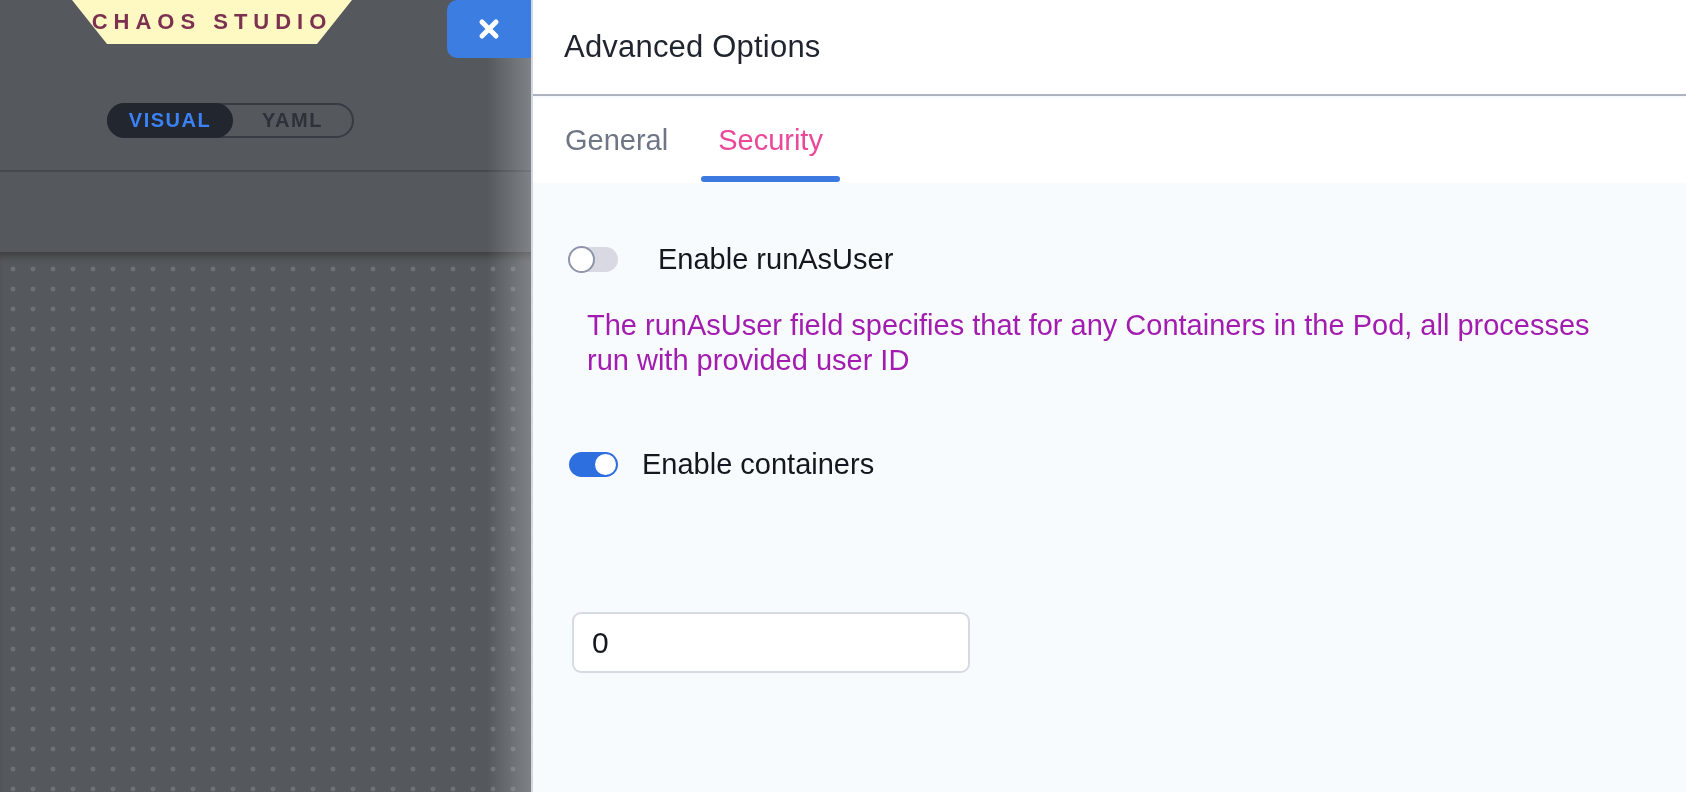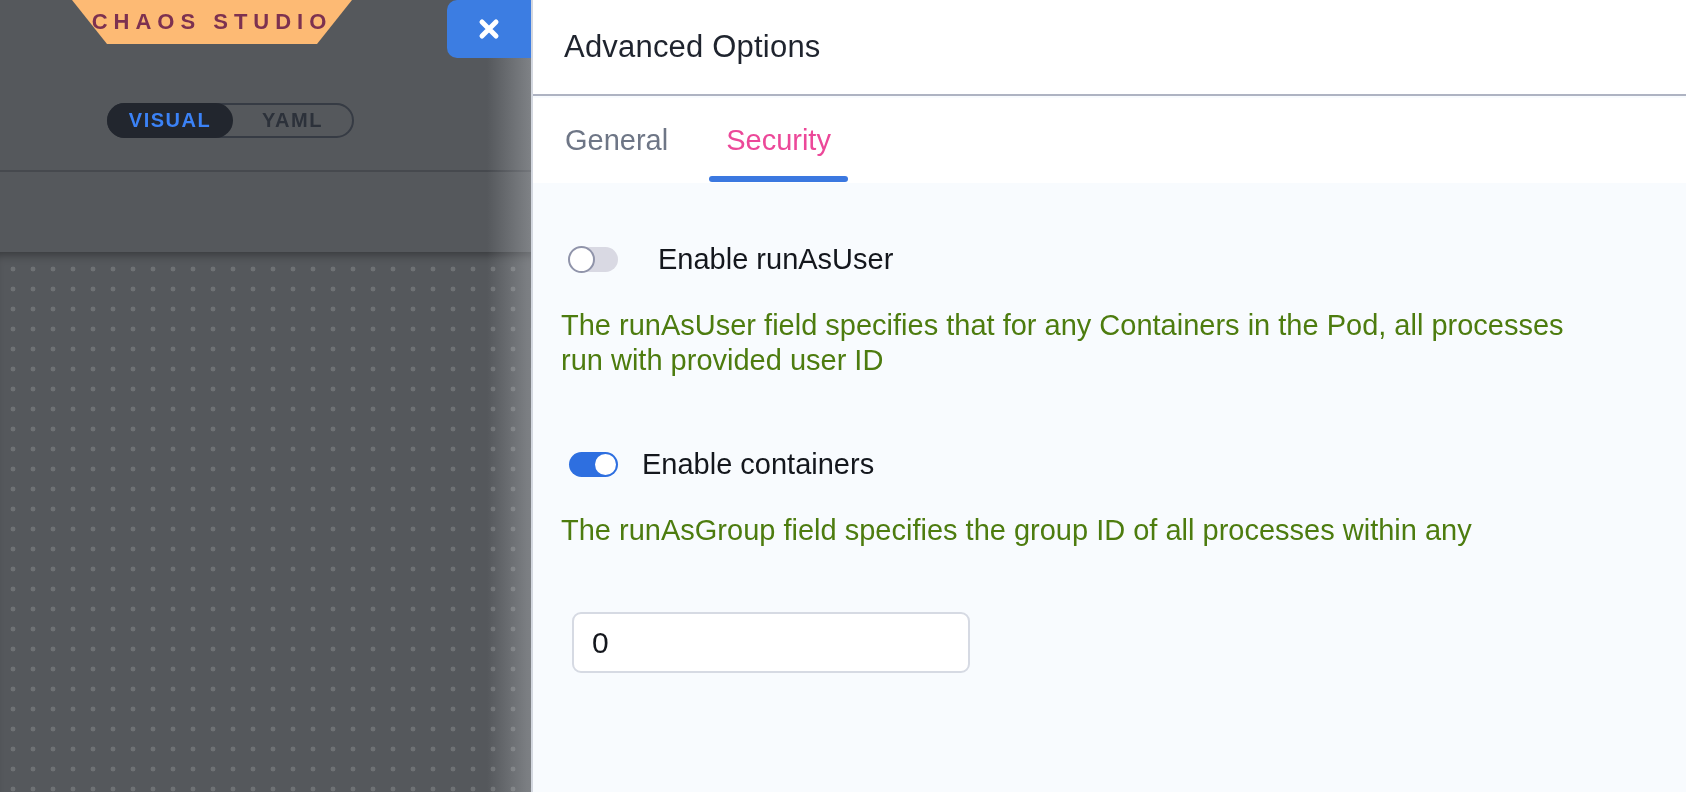--- a/index.html
+++ b/index.html
@@ -3,21 +3,21 @@
 <meta charset="utf-8">
 <style>
   * { margin:0; padding:0; box-sizing:border-box; }
   html,body { width:1686px; height:792px; overflow:hidden; }
   body { font-family:"Liberation Sans", sans-serif; background:#ffffff; position:relative; }
 
   
   .left-panel { position:absolute; left:0; top:0; width:531px; height:792px;
                 background:#55585c; overflow:hidden; }
   .banner { position:absolute; left:72px; top:0; width:280px; height:44px;
-            background:#fdba74; clip-path:polygon(0 0,100% 0,87.5% 100%,12.5% 100%);
+            background:#fef9c3; clip-path:polygon(0 0,100% 0,87.5% 100%,12.5% 100%);
             display:flex; align-items:center; justify-content:center; }
   .banner span { color:#7d3150; font-size:22px; font-weight:700; letter-spacing:6px; }
   .seg { position:absolute; left:107px; top:103px; width:247px; height:35px;
          border:2px solid #363b44; border-radius:19px; display:flex; }
   .seg-visual { width:126px; height:35px; margin:-2px 0 0 -2px; background:#22262e;
                 border-radius:19px; display:flex; align-items:center; justify-content:center;
                 color:#3b82f6; font-size:20px; font-weight:800; letter-spacing:1.5px; }
   .seg-yaml { flex:1; display:flex; align-items:center; justify-content:center;
               color:#2c313a; font-size:20px; font-weight:800; letter-spacing:1.5px; }
   .left-divider { position:absolute; left:0; top:170px; width:531px; height:2px; background:#46494e; }
@@ -35,41 +35,41 @@
                display:flex; align-items:center; justify-content:center; cursor:pointer; }
 
   
   .drawer { position:absolute; left:531px; top:0; width:1155px; height:792px;
             background:#f8fbfe; border-left:2px solid #d3d7df; }
   .drawer-header { position:absolute; left:0; top:0; width:100%; height:96px; background:#ffffff;
                    border-bottom:2px solid #aeb3c2; }
   .drawer-title { position:absolute; left:31px; top:29px; font-size:31px; font-weight:400;
                   color:#1f242e; letter-spacing:0.2px; }
   .tabbar { position:absolute; left:0; top:98px; width:100%; height:85px; background:#ffffff;
-            display:flex; align-items:center; padding-left:15px; gap:24px; }
+            display:flex; align-items:center; padding-left:15px; gap:16px; }
   .tab { position:relative; height:100%; display:flex; align-items:center; padding:0 17px;
          font-size:29px; color:#6e7686; cursor:pointer; }
   .tab.active { color:#ec4899; }
   .tab.active::after { content:""; position:absolute; left:0; right:0; bottom:1px;
                        height:6px; border-radius:3px; background:#3b78e0; }
 
   
   .content { position:absolute; left:0; top:183px; width:100%; height:609px; }
   .toggle-row { position:absolute; left:36px; display:flex; align-items:center; gap:24px; }
   .row-user  { top:60px;gap:40px; }
   .row-group { top:265px; }
   .toggle { position:relative; width:49px; height:25px; border-radius:13px; cursor:pointer; flex:0 0 auto; }
   .toggle.off { background:#d9d9e3; }
   .toggle.off .knob { position:absolute; left:-1px; top:-1px; width:27px; height:27px;
                       border-radius:50%; background:#ffffff; border:2px solid #9094aa; }
   .toggle.on { background:#2e6fe0; }
   .toggle.on .knob { position:absolute; right:2px; top:2px; width:21px; height:21px;
                      border-radius:50%; background:#ffffff; }
   .toggle-label { font-size:29px; color:#14171d; }
-  .desc { position:absolute; left:28px; max-width:1045px; font-size:29px; line-height:35px; color:#4d7c0f; }
+  .desc { position:absolute; left:54px; max-width:1045px; font-size:29px; line-height:35px; color:#a21caf; }
   .desc-user  { top:125px; }
   .desc-group { top:330px; }
   .num-input { position:absolute; left:39px; top:429px; width:398px; height:61px;
                background:#ffffff; border:2px solid #d6dae3; border-radius:9px;
                padding-left:18px; font-size:30px; color:#14171d;
                font-family:"Liberation Sans", sans-serif; outline:none; }
 </style>
 </head>
 <body>
 
@@ -115,18 +115,17 @@
       <div>run with provided user ID</div>
     </div>
 
     <div class="toggle-row row-group">
       <div class="toggle on">
         <div class="knob"></div>
       </div>
       <div class="toggle-label">Enable containers</div>
     </div>
     <div class="desc desc-group">
-      <div>The runAsGroup field specifies the group ID of all processes within any</div>
     </div>
 
     <input class="num-input" type="text" value="0" style="">
   </div>
 </aside>
 
 </body></html>

